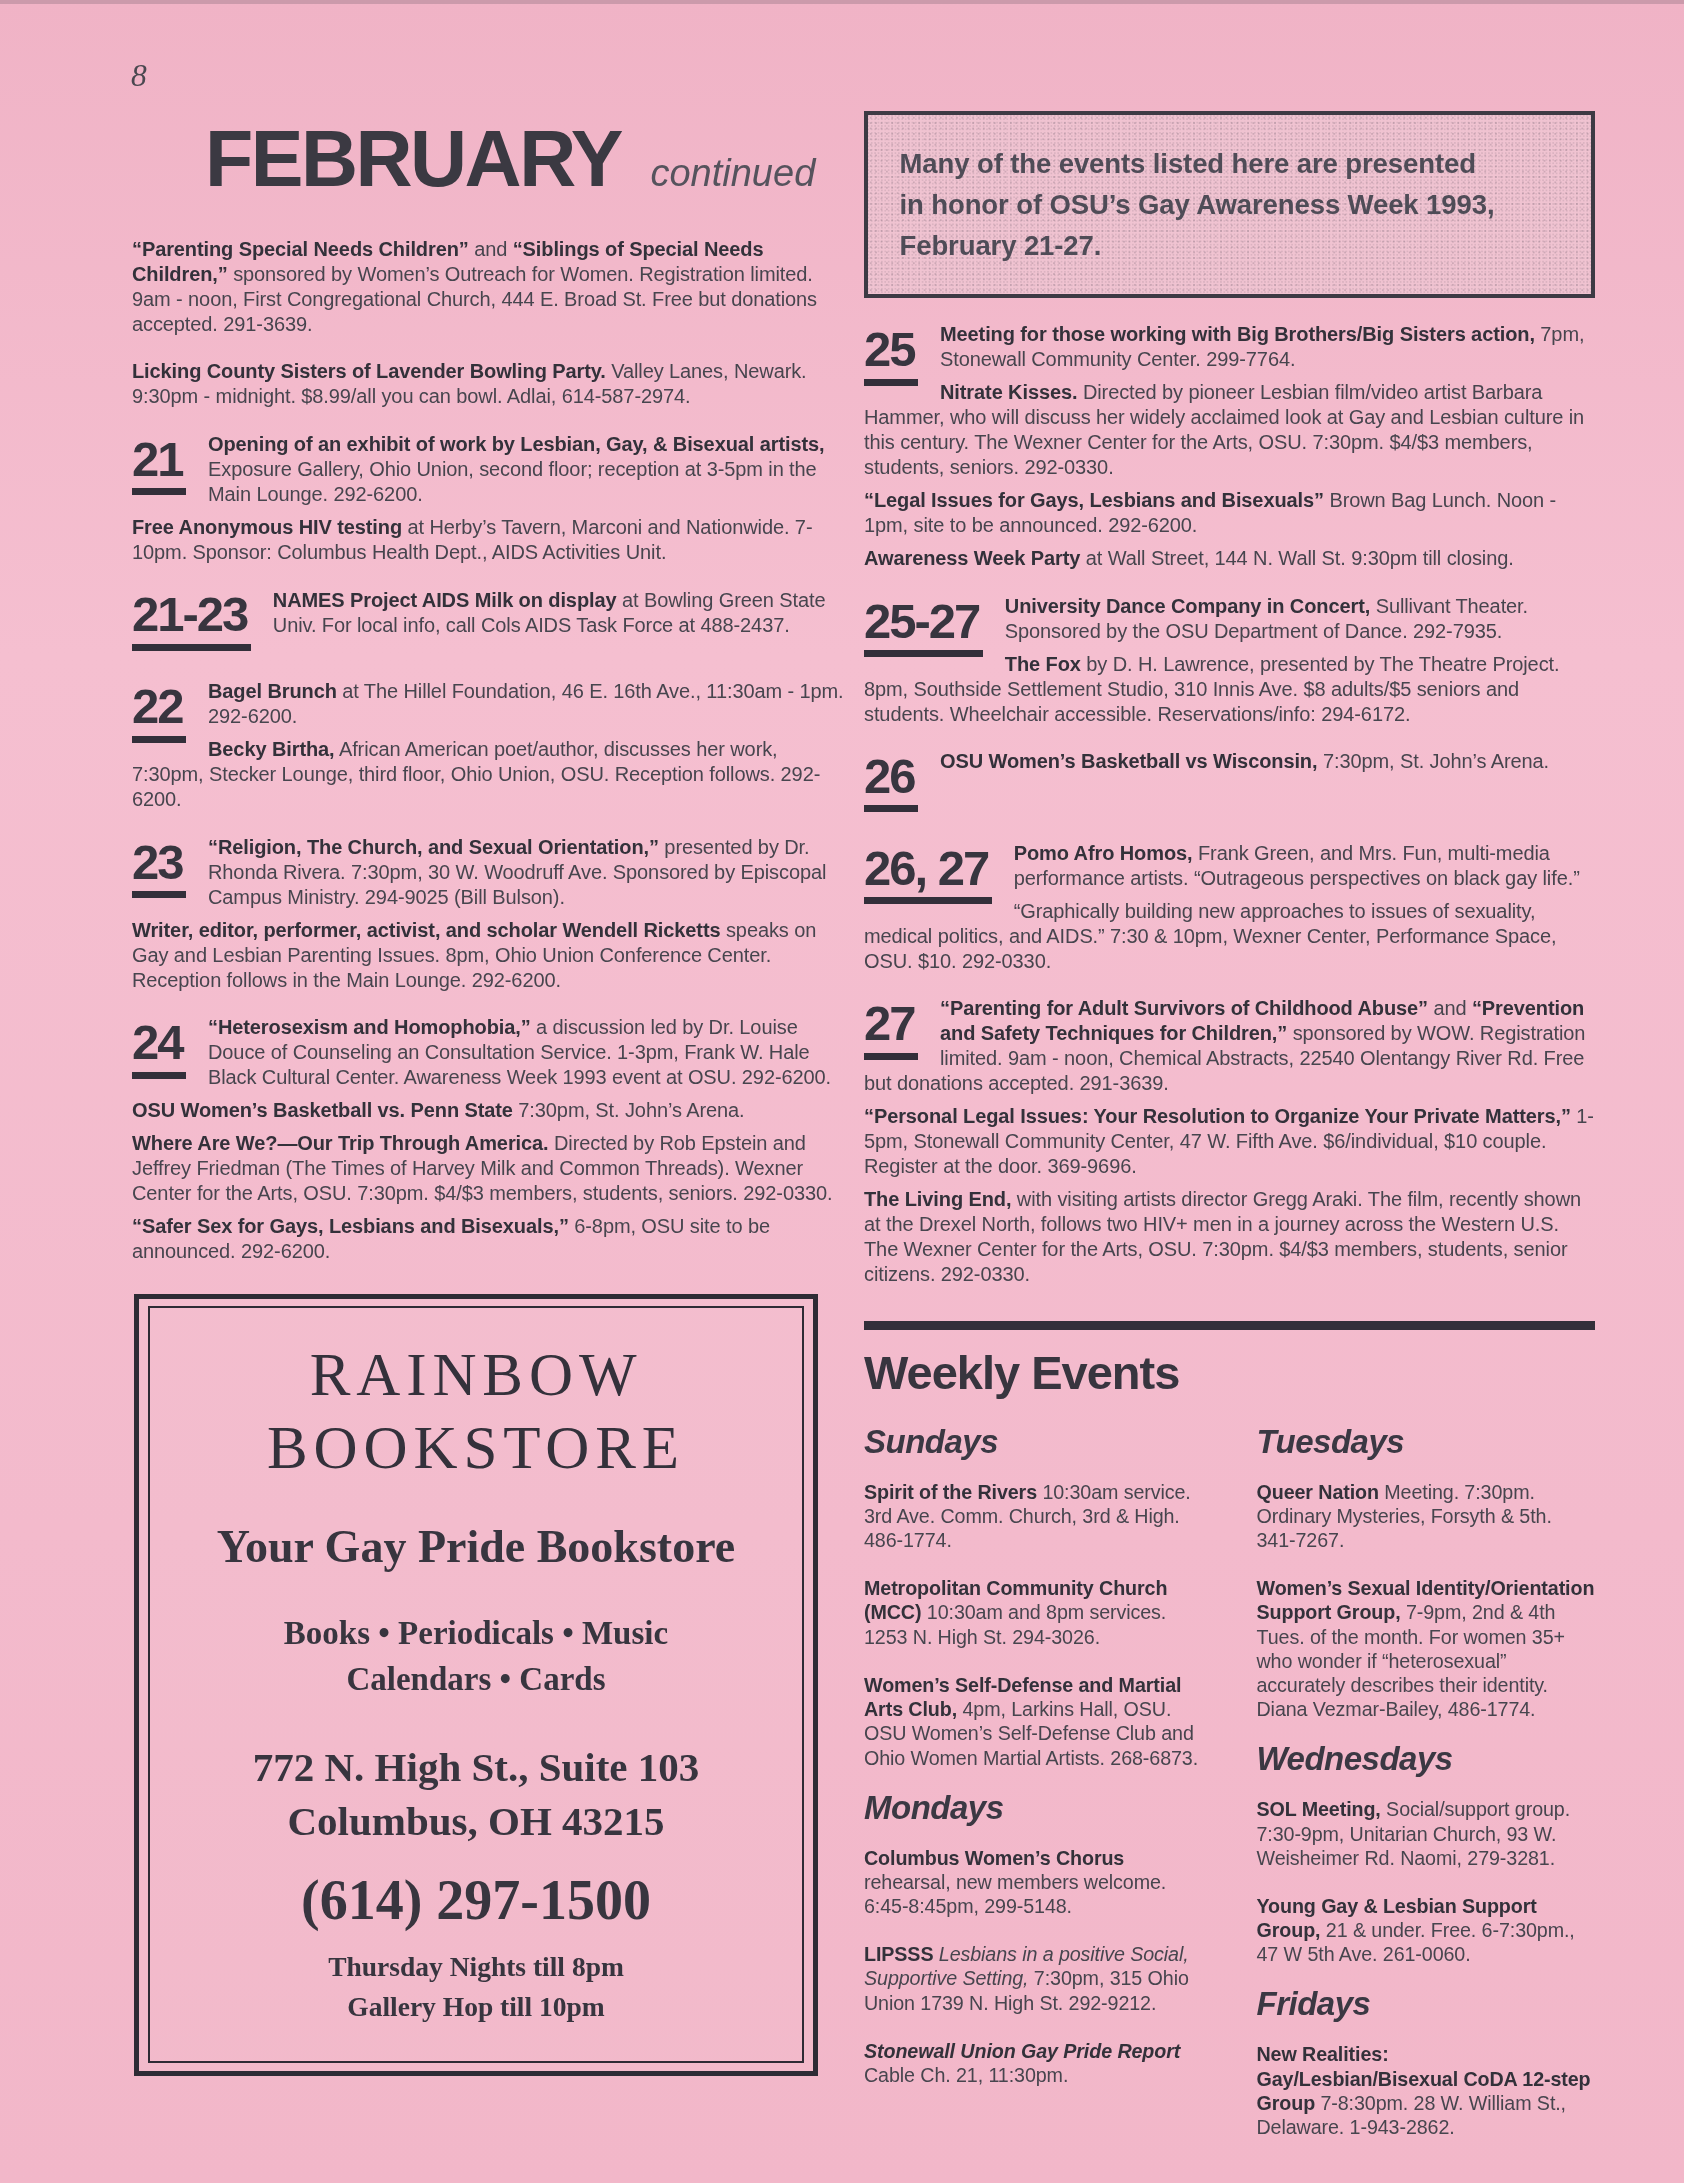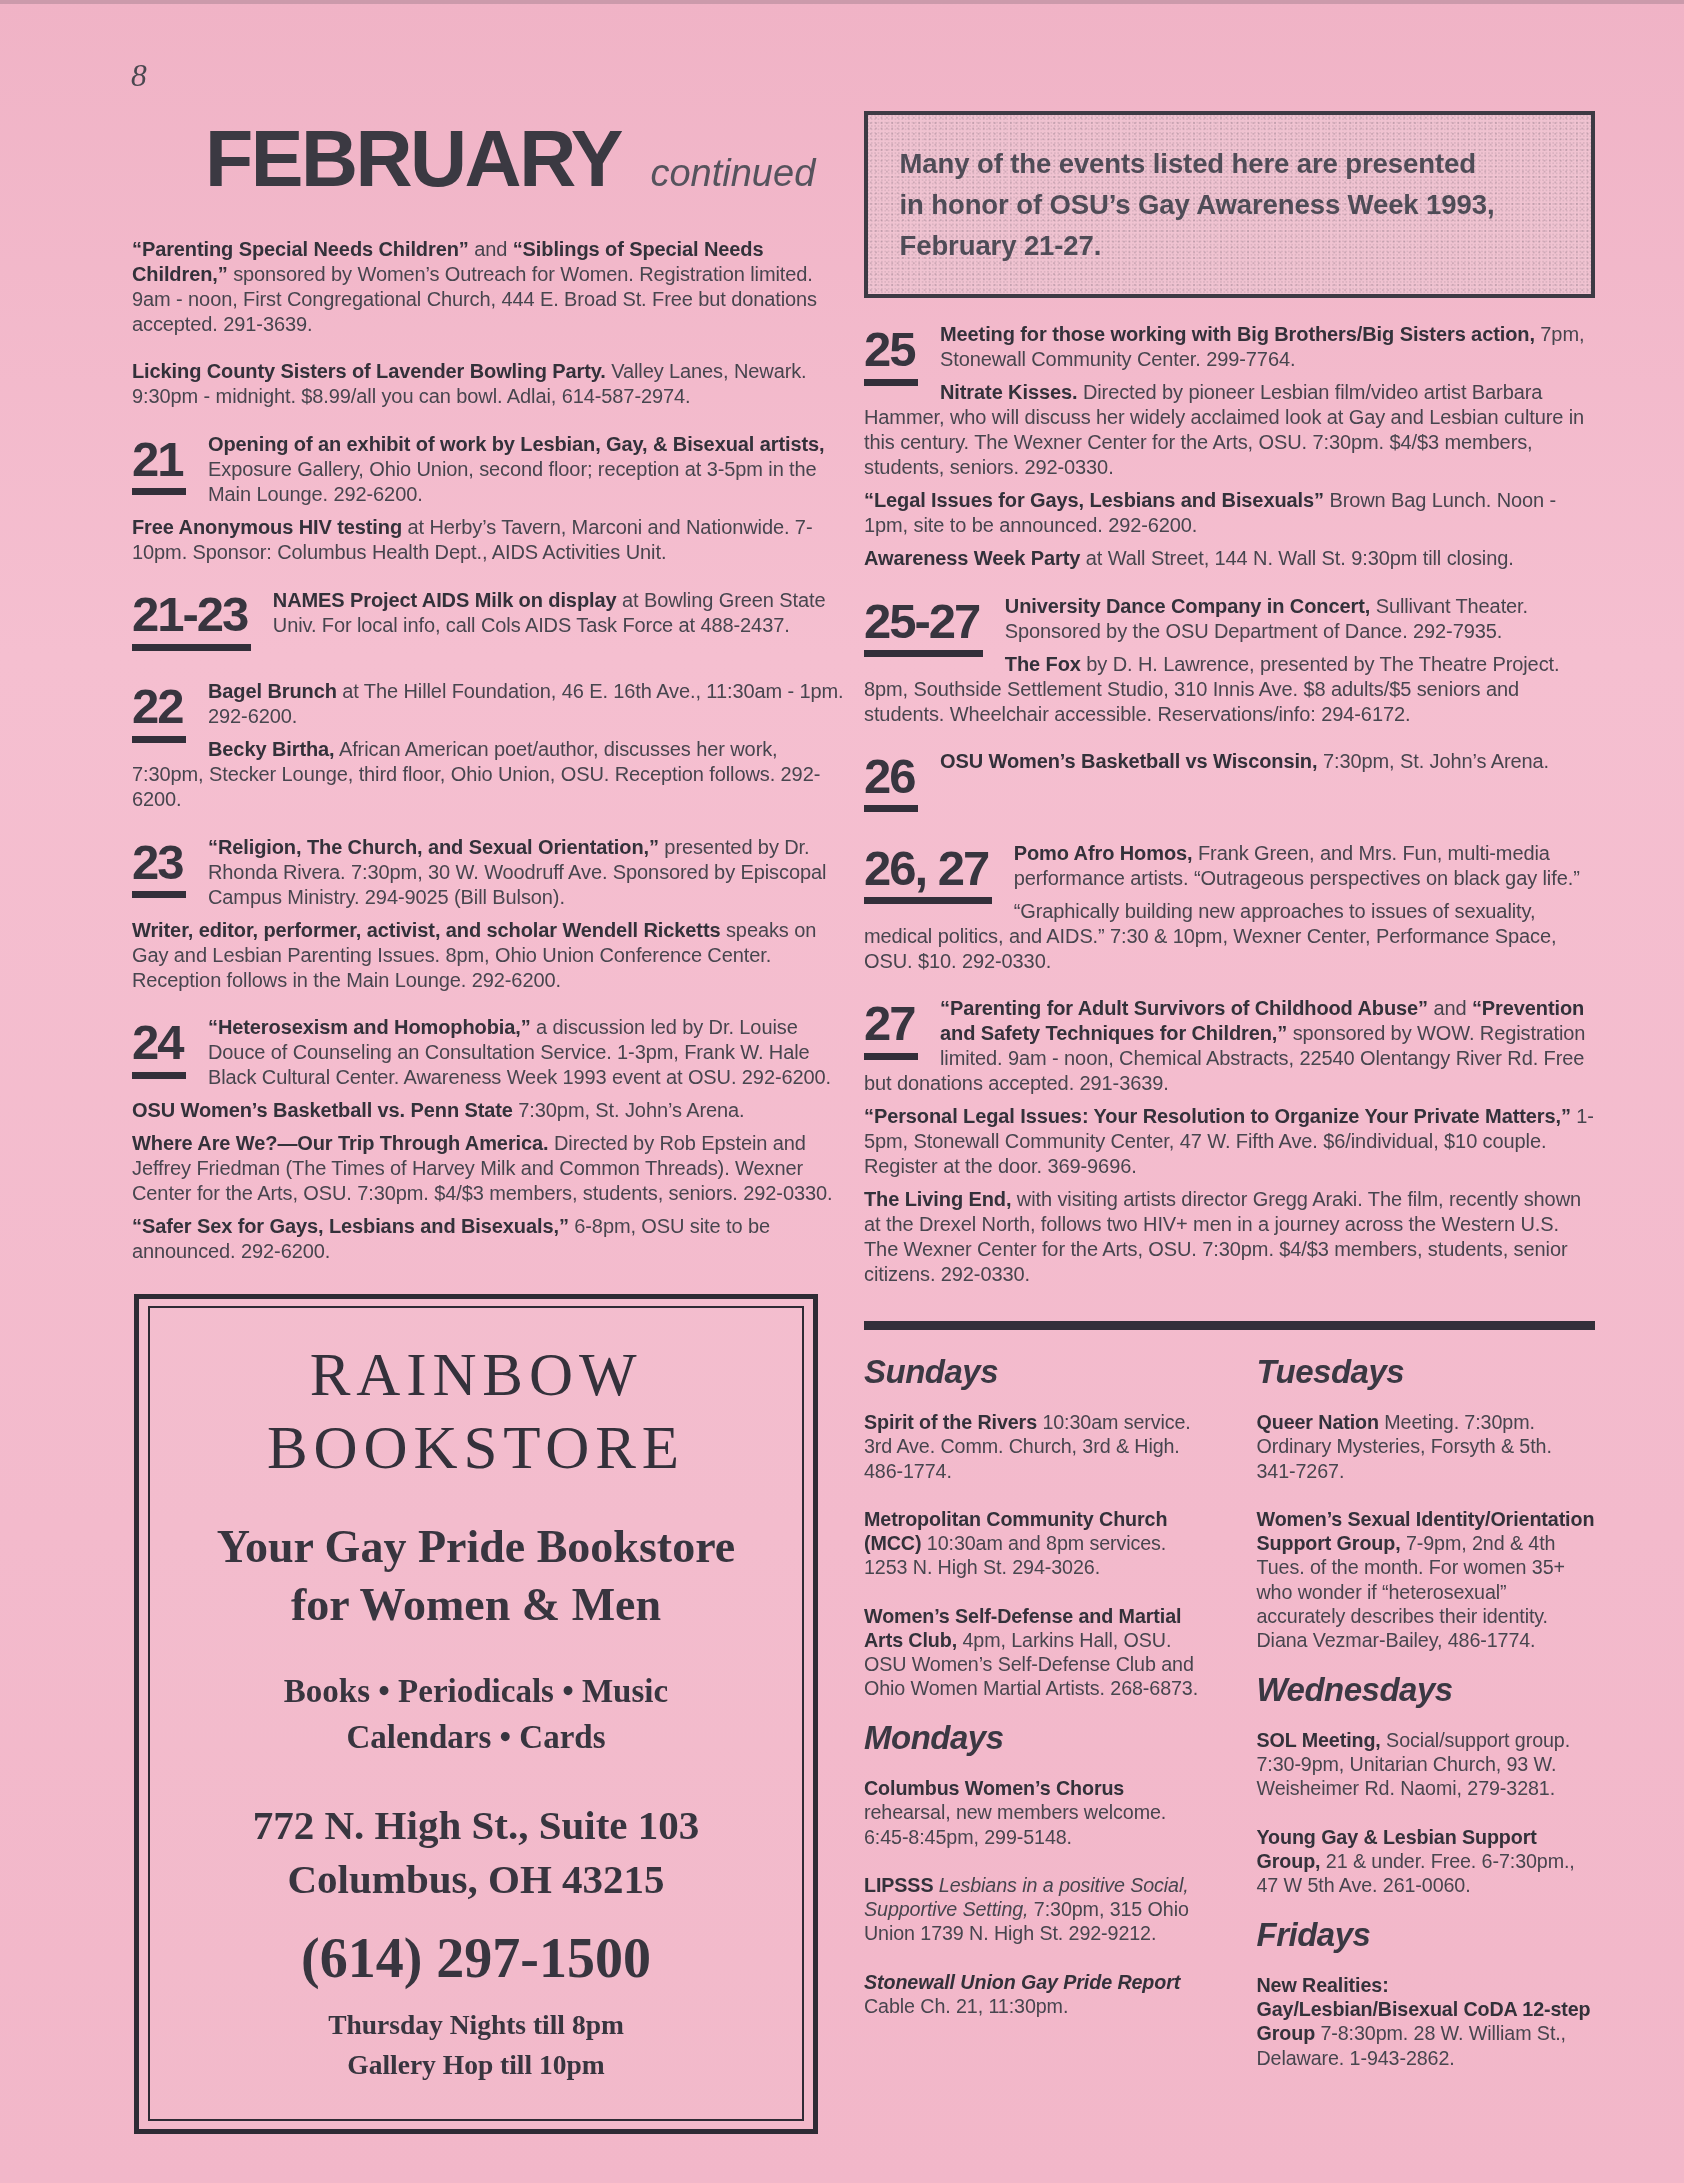--- a/index.html
+++ b/index.html
@@ -97,21 +97,20 @@
       <p class="para"><span class="b">Where Are We?—Our Trip Through America.</span><span> Directed by Rob Epstein and Jeffrey Friedman (The Times of Harvey Milk and Common Threads). Wexner Center for the Arts, OSU. 7:30pm. $4/$3 members, students, seniors. 292-0330.</span></p>
       <p class="para"><span class="b">“Safer Sex for Gays, Lesbians and Bisexuals,”</span><span> 6-8pm, OSU site to be announced. 292-6200.</span></p>
     </div>
 
     <div class="ad-outer">
       <div class="ad-inner">
         <div class="ad-title">RAINBOW</div>
         <div class="ad-title">BOOKSTORE</div>
         <div class="ad-tag">
           <div>Your Gay Pride Bookstore</div>
-          <div>for Women &amp; Men</div>
         </div>
         <div class="ad-products">
           <div>Books • Periodicals • Music</div>
           <div>Calendars • Cards</div>
         </div>
         <div class="ad-address">
           <div>772 N. High St., Suite 103</div>
           <div>Columbus, OH 43215</div>
         </div>
         <div class="ad-phone">(614) 297-1500</div>
@@ -159,20 +158,21 @@
       <div class="event">
         <span class="date">27</span>
         <p class="para"><span class="b">“Parenting for Adult Survivors of Childhood Abuse”</span><span> and </span><span class="b">“Prevention and Safety Techniques for Children,”</span><span> sponsored by WOW. Registration limited. 9am - noon, Chemical Abstracts, 22540 Olentangy River Rd. Free but donations accepted. 291-3639.</span></p>
         <p class="para"><span class="b">“Personal Legal Issues: Your Resolution to Organize Your Private Matters,”</span><span> 1-5pm, Stonewall Community Center, 47 W. Fifth Ave. $6/individual, $10 couple. Register at the door. 369-9696.</span></p>
         <p class="para"><span class="b">The Living End,</span><span> with visiting artists director Gregg Araki. The film, recently shown at the Drexel North, follows two HIV+ men in a journey across the Western U.S. The Wexner Center for the Arts, OSU. 7:30pm. $4/$3 members, students, senior citizens. 292-0330.</span></p>
       </div>
     </div>
 
     <div class="weekly">
       <div class="weekly-rule"></div>
+      <h2 class="weekly-title">Weekly Events</h2>
       <div class="weekly-cols">
 
         <div class="weekly-col">
           <div class="day-title">Sundays</div>
           <p class="weekly-entry"><span class="b">Spirit of the Rivers</span><span> 10:30am service. 3rd Ave. Comm. Church, 3rd &amp; High. 486-1774.</span></p>
           <p class="weekly-entry"><span class="b">Metropolitan Community Church (MCC)</span><span> 10:30am and 8pm services. 1253 N. High St. 294-3026.</span></p>
           <p class="weekly-entry"><span class="b">Women’s Self-Defense and Martial Arts Club,</span><span> 4pm, Larkins Hall, OSU. OSU Women’s Self-Defense Club and Ohio Women Martial Artists. 268-6873.</span></p>
 
           <div class="day-title">Mondays</div>
           <p class="weekly-entry"><span class="b">Columbus Women’s Chorus</span><span> rehearsal, new members welcome. 6:45-8:45pm, 299-5148.</span></p>

